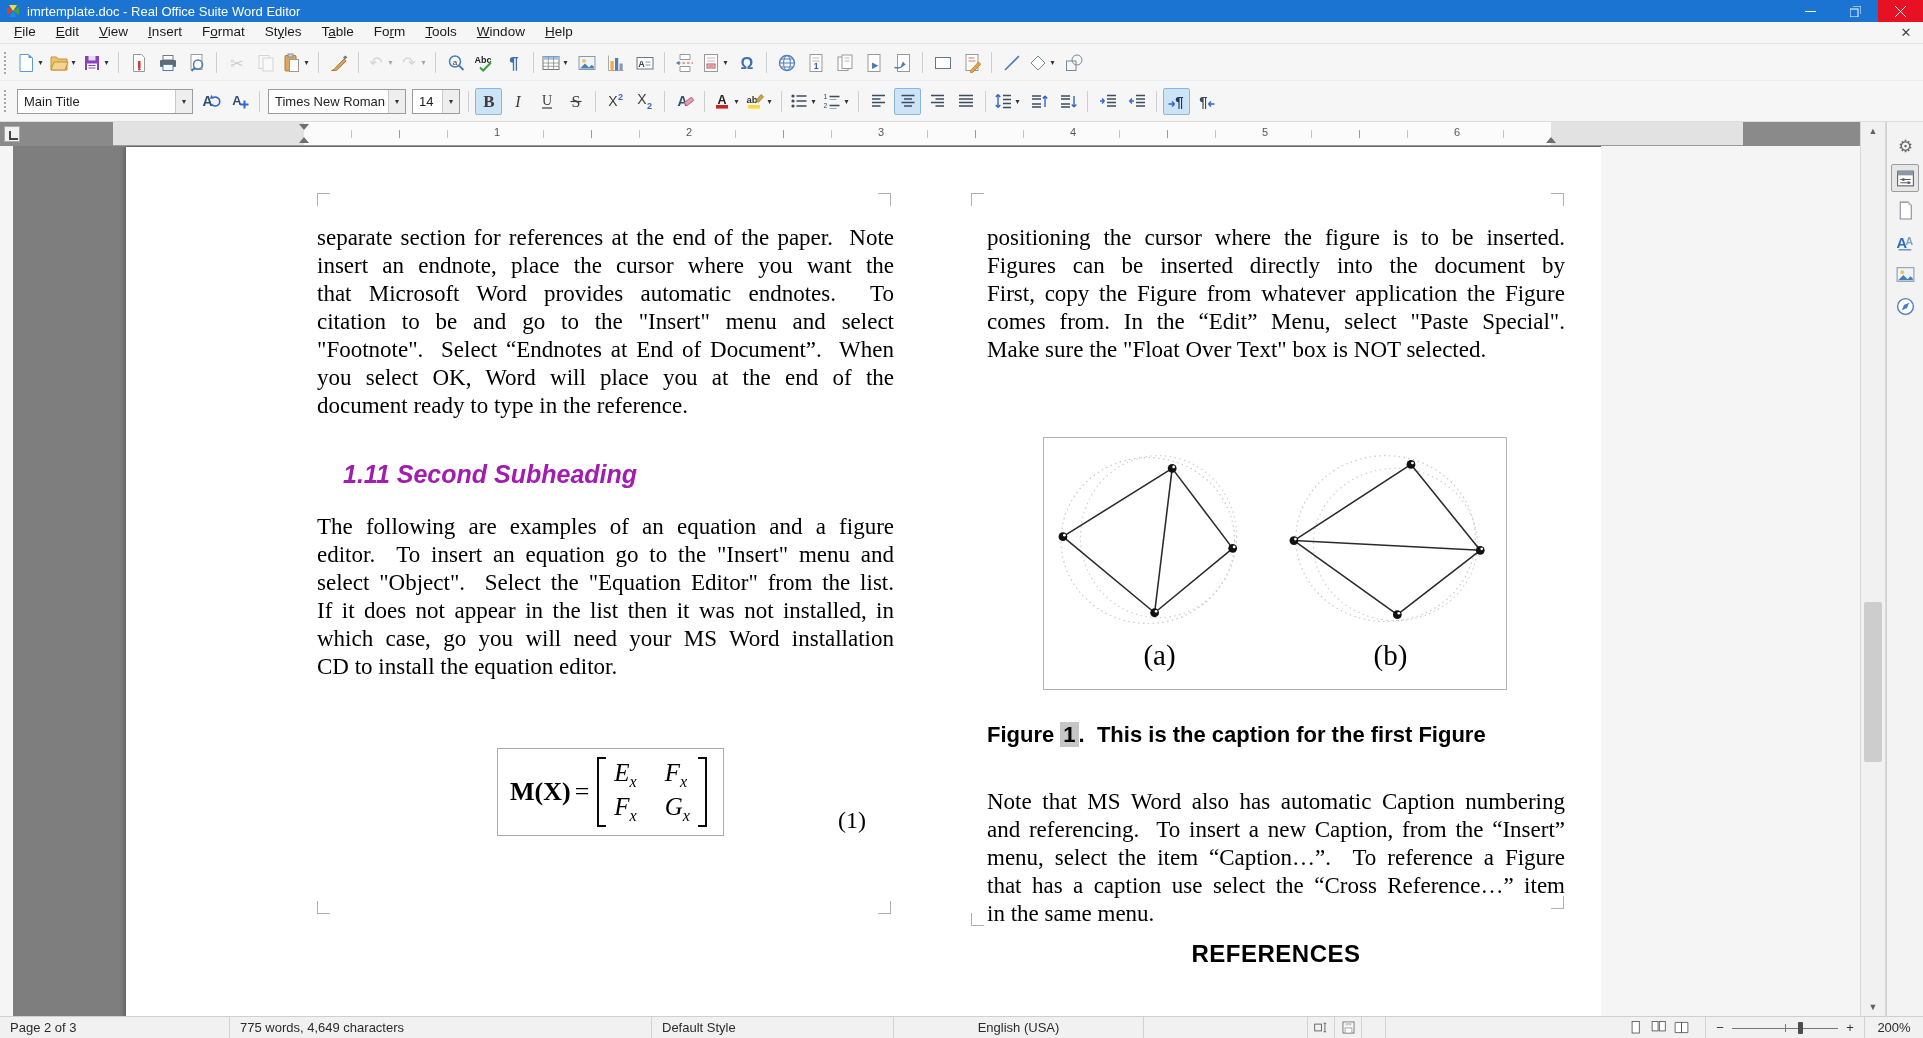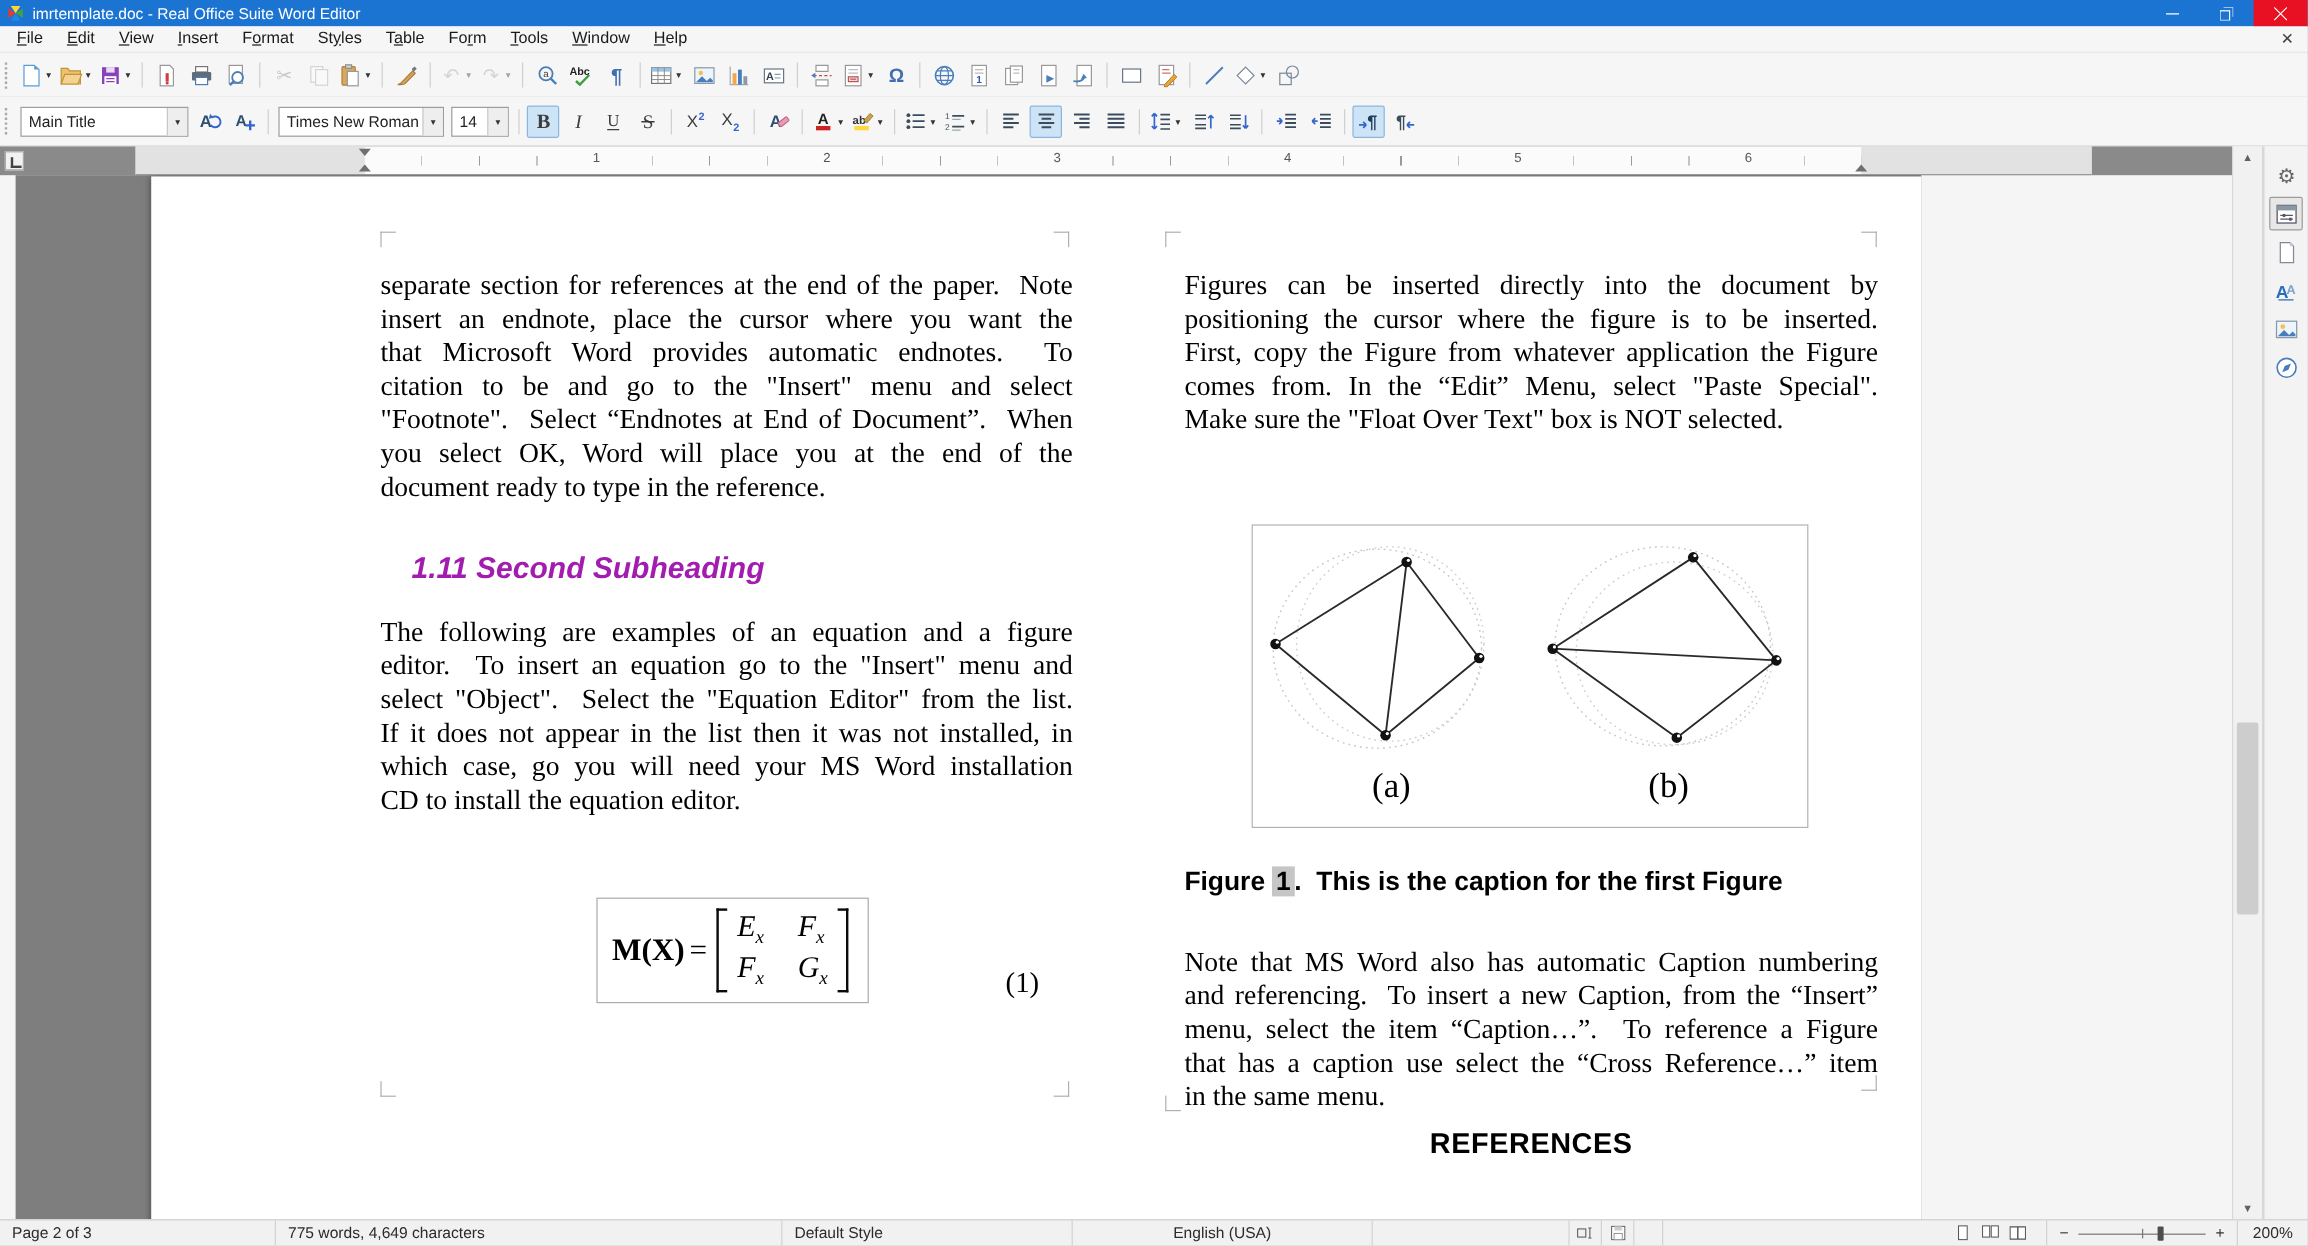--- a/index.html
+++ b/index.html
@@ -630,21 +630,21 @@
         <span class="dd">▾</span>
       </div>
       <div class="tbtn">
         <svg class="ticon">
           <use href="#i-draw-functions"></use>
         </svg>
       </div>
     </div>
   <div id="tb2">
       <div class="tgrip"></div>
-      <div class="tcombo" style="width: 140px;">
+      <div class="tcombo" style="width: 176px;">
         <div class="tcombo-val">Main Title</div>
         <div class="tcombo-arr">▾</div>
       </div>
       <div class="tbtn">
         <svg class="ticon">
           <use href="#i-style-update"></use>
         </svg>
       </div>
       <div class="tbtn">
         <svg class="ticon">
@@ -848,22 +848,22 @@
             <span class="mcell"><i>F</i><sub><i>x</i></sub></span>
             <span class="mcell"><i>F</i><sub><i>x</i></sub></span>
             <span class="mcell"><i>G</i><sub><i>x</i></sub></span>
           </span>
           <span class="brak r"></span>
         </div>
         <div id="eq-num">(1)</div>
 
         <div class="col" id="rcol">
           <div class="tblock" style="top:77px">
+              <div class="tline">positioning the cursor where the figure is to be inserted.</div>
               <div class="tline">Figures can be inserted directly into the document by</div>
-              <div class="tline">positioning the cursor where the figure is to be inserted.</div>
               <div class="tline">First, copy the Figure from whatever application the Figure</div>
               <div class="tline">comes from. In the “Edit” Menu, select "Paste Special".</div>
               <div class="tline tlast">Make sure the "Float Over Text" box is NOT selected.</div>
             </div>
           <div class="tblock caption" style="top:575px"><span>Figure </span><span class="capnum">1</span><span>.  This is the caption for the first Figure</span></div>
           <div class="tblock" style="top:641px">
               <div class="tline">Note that MS Word also has automatic Caption numbering</div>
               <div class="tline">and referencing.  To insert a new Caption, from the “Insert”</div>
               <div class="tline">menu, select the item “Caption…”.  To reference a Figure</div>
               <div class="tline">that has a caption use select the “Cross Reference…” item</div>

